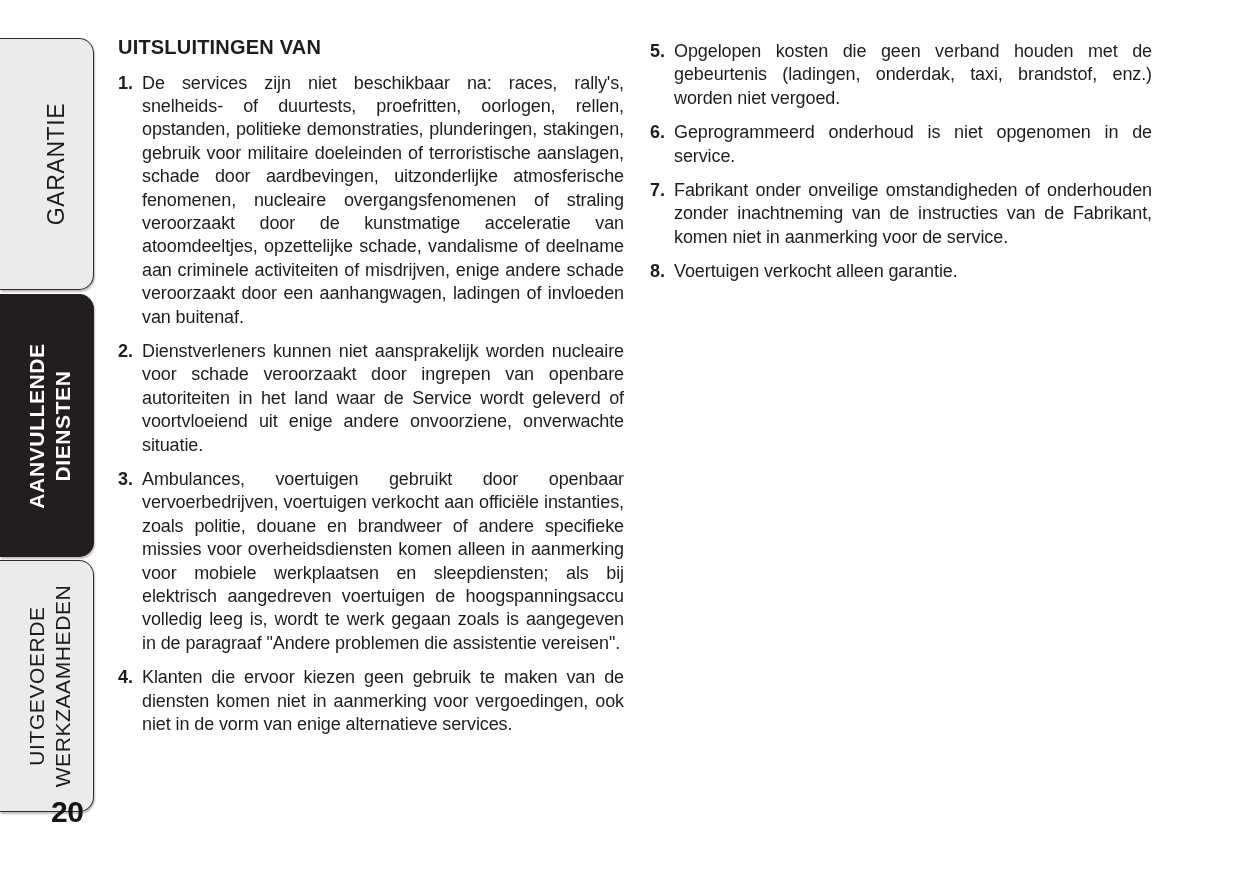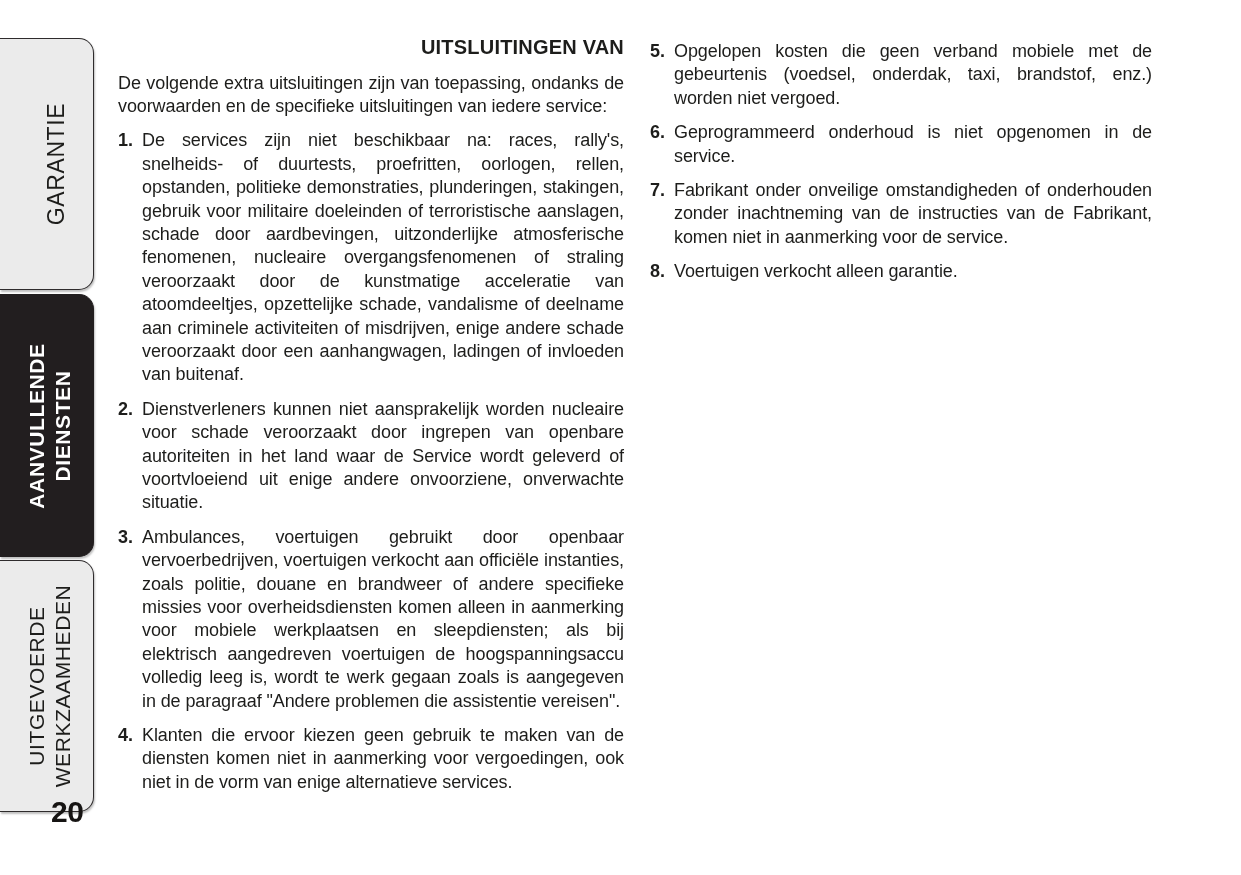--- a/index.html
+++ b/index.html
@@ -51,21 +51,21 @@
   
   .col { position:absolute; font-size:18px; line-height:23.4px; letter-spacing:-0.1px; }
   .col-left  { left:118px; top:36px; width:506px; }
   .col-right { left:650px; top:40px; width:502px; }
 
   h1.doc-title {
     font-size:20px; line-height:22.5px; font-weight:bold;
     letter-spacing:0.2px; color:#1d1d1b;
     margin:0 0 13px 0;
   }
-  h1.doc-title span { display:block;text-align:right; }
+  h1.doc-title span { display:block; }
 
   p.intro {
     text-align:justify;
     margin:0 0 11px 0;
   }
 
   .item { display:flex; margin-bottom:11px; }
   .item .num { flex:0 0 24px; font-weight:bold; }
   .item .txt { flex:1; text-align:justify; }
 </style>
@@ -94,21 +94,20 @@
     </div>
   </div>
 
   <div class="page-number">20</div>
 
   <main class="col col-left">
     <h1 class="doc-title">
       <span>UITSLUITINGEN VAN</span>
     </h1>
 
-    <p class="intro">De volgende extra uitsluitingen zijn van toepassing, ondanks de voorwaarden en de specifieke uitsluitingen van iedere service:</p>
 
     <div class="item">
       <span class="num">1.</span>
       <div class="txt">De services zijn niet beschikbaar na: races, rally's, snelheids- of duurtests, proefritten, oorlogen, rellen, opstanden, politieke demonstraties, plunderingen, stakingen, gebruik voor militaire doeleinden of terroristische aanslagen, schade door aardbevingen, uitzonderlijke atmosferische fenomenen, nucleaire overgangsfenomenen of straling veroorzaakt door de kunstmatige acceleratie van atoomdeeltjes, opzettelijke schade, vandalisme of deelname aan criminele activiteiten of misdrijven, enige andere schade veroorzaakt door een aanhangwagen, ladingen of invloeden van buitenaf.</div>
     </div>
     <div class="item">
       <span class="num">2.</span>
       <div class="txt">Dienstverleners kunnen niet aansprakelijk worden nucleaire voor schade veroorzaakt door ingrepen van openbare autoriteiten in het land waar de Service wordt geleverd of voortvloeiend uit enige andere onvoorziene, onverwachte situatie.</div>
     </div>
     <div class="item">
@@ -117,21 +116,21 @@
     </div>
     <div class="item">
       <span class="num">4.</span>
       <div class="txt">Klanten die ervoor kiezen geen gebruik te maken van de diensten komen niet in aanmerking voor vergoedingen, ook niet in de vorm van enige alternatieve services.</div>
     </div>
   </main>
 
   <section class="col col-right">
     <div class="item">
       <span class="num">5.</span>
-      <div class="txt">Opgelopen kosten die geen verband mobiele met de gebeurtenis (voedsel, onderdak, taxi, brandstof, enz.) worden niet vergoed.</div>
+      <div class="txt">Opgelopen kosten die geen verband houden met de gebeurtenis (ladingen, onderdak, taxi, brandstof, enz.) worden niet vergoed.</div>
     </div>
     <div class="item">
       <span class="num">6.</span>
       <div class="txt">Geprogrammeerd onderhoud is niet opgenomen in de service.</div>
     </div>
     <div class="item">
       <span class="num">7.</span>
       <div class="txt">Fabrikant onder onveilige omstandigheden of onderhouden zonder inachtneming van de instructies van de Fabrikant, komen niet in aanmerking voor de service.</div>
     </div>
     <div class="item">

